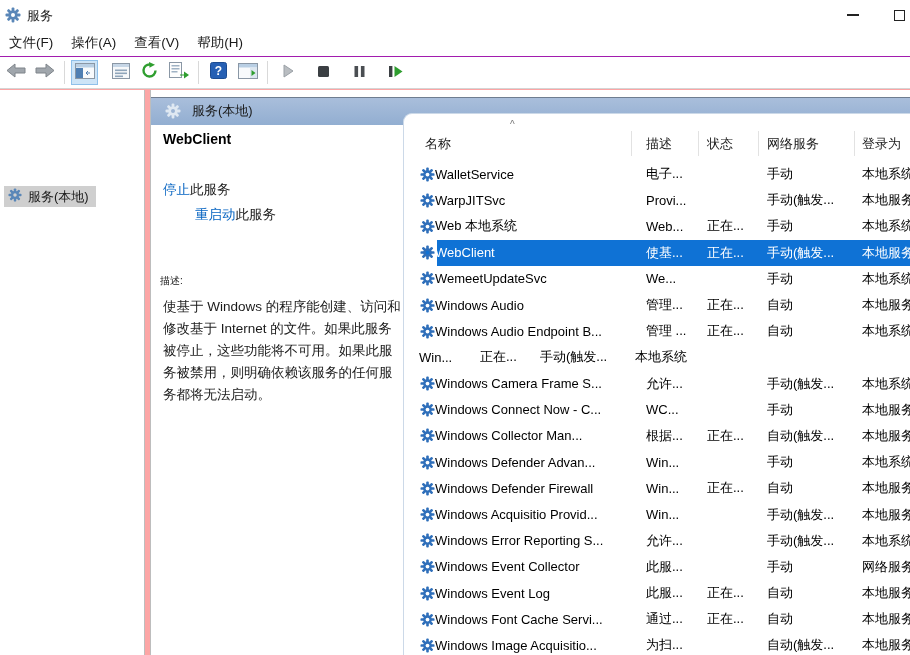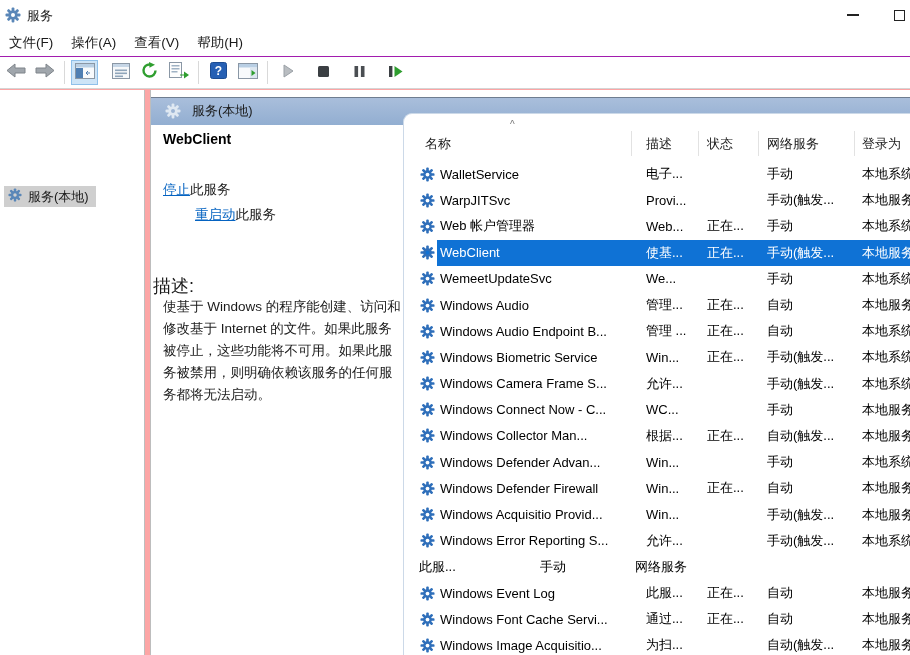--- a/index.html
+++ b/index.html
@@ -30,37 +30,37 @@
   .vline{top:90px;width:1px;height:565px;background:#bdbdbd;}
   .tree-item{left:4px;top:96px;height:21px;display:flex;align-items:center;background:#cfcfcf;padding:0 7px 0 4px;font-size:13px;}
   .tree-item .lbl{margin-left:6px;}
   .right-bg{left:151px;top:90px;width:759px;height:565px;background:#fff;}
   .band{left:151px;top:97px;width:759px;height:28px;background:linear-gradient(var(--band1),var(--band2));border-top:1px solid #6f7d90;box-sizing:border-box;}
   .band-gear{left:165px;top:103px;}
   .band-label{left:192px;top:102px;font-size:13px;}
   
   .svc-title{left:163px;top:131px;font-size:14px;font-weight:bold;color:#000;}
   .link-line{font-size:13.5px;color:#1a1a1a;}
-  .link-line a{color:var(--link);text-decoration:underline;cursor:pointer;}
+  .link-line a{color:var(--link);cursor:pointer;}
   .ll1{left:163px;top:181px;} .ll2{left:163px;top:206px;margin-left:32px;}
-  .desc-label{left:153px;top:274px;font-size:18px;}
+  .desc-label{left:160px;top:274px;font-size:10px;}
   .desc-text{left:163px;top:296px;width:240px;font-size:13.5px;line-height:22px;color:#1a1a1a;}
   
   .list-panel{left:403px;top:113px;width:507px;height:542px;background:#fff;border-radius:9px 0 0 0;
               border-top:1px solid #ccd9e8;border-left:1px solid #ccd9e8;box-sizing:border-box;overflow:hidden;}
   .table-header{position:absolute;left:0;top:0;width:600px;height:47px;}
   .th{position:absolute;bottom:8px;font-size:13px;color:#1a1a1a;white-space:nowrap;}
   .th-sep{position:absolute;top:17px;height:25px;width:1px;background:#e2e2e2;}
   .sort-chevron{position:absolute;left:106px;top:5px;font-size:10px;color:#777;}
   .rows{position:absolute;left:0;top:47px;width:600px;}
   .row{height:26.2px;display:flex;align-items:center;font-size:13px;color:#000;}
   .row.selected{background:linear-gradient(to right,transparent 33px,var(--sel) 33px);color:#fff;}
   .cl{white-space:nowrap;overflow:hidden;box-sizing:border-box;flex:none;}
   .cl-name{width:227px;display:flex;align-items:center;padding-left:16px;}
-  .cl-name .nm{margin-left:5px;white-space:nowrap;overflow:hidden;}
+  .cl-name .nm{white-space:nowrap;overflow:hidden;}
   .cl-desc{width:67px;padding-left:15px;}
   .cl-status{width:60px;padding-left:9px;}
   .cl-startup{width:96px;padding-left:9px;}
   .cl-logon{width:130px;padding-left:8px;}
   .gear{flex:none;display:block;}
 </style>
 </head>
 <body>
 
 <div id="app" style="--sel: #0f72d5; --link: #0563c1; --band1: #a9bedb; --band2: #92aed1;">
@@ -283,21 +283,21 @@
                 <g fill="#2f6fba">
                   <rect x="6.6" y="0.5" width="2.8" height="15" rx="1"></rect>
                   <rect x="0.5" y="6.6" width="15" height="2.8" rx="1"></rect>
                   <rect x="6.6" y="0.5" width="2.8" height="15" rx="1" transform="rotate(45 8 8)"></rect>
                   <rect x="6.6" y="0.5" width="2.8" height="15" rx="1" transform="rotate(-45 8 8)"></rect>
                   <circle cx="8" cy="8" r="4.6"></circle>
                 </g>
                 <circle cx="8" cy="8" r="2" fill="#ffffff"></circle>
               </svg>
             </span>
-            <span class="nm">Web 帐户管理器</span>
+            <span class="nm">Web 本地系统</span>
           </span>
           <span class="cl cl-desc">Web...</span>
           <span class="cl cl-status">正在...</span>
           <span class="cl cl-startup">手动</span>
           <span class="cl cl-logon">本地系统</span>
         </div>
         <div class="row selected">
           <span class="cl cl-name">
             <span>
               <svg class="gear" width="15" height="15" viewBox="0 0 16 16">
@@ -375,35 +375,20 @@
               </svg>
             </span>
             <span class="nm">Windows Audio Endpoint B...</span>
           </span>
           <span class="cl cl-desc">管理 ...</span>
           <span class="cl cl-status">正在...</span>
           <span class="cl cl-startup">自动</span>
           <span class="cl cl-logon">本地系统</span>
         </div>
         <div class="row">
-          <span class="cl cl-name">
-            <span>
-              <svg class="gear" width="15" height="15" viewBox="0 0 16 16">
-                <g fill="#2f6fba">
-                  <rect x="6.6" y="0.5" width="2.8" height="15" rx="1"></rect>
-                  <rect x="0.5" y="6.6" width="15" height="2.8" rx="1"></rect>
-                  <rect x="6.6" y="0.5" width="2.8" height="15" rx="1" transform="rotate(45 8 8)"></rect>
-                  <rect x="6.6" y="0.5" width="2.8" height="15" rx="1" transform="rotate(-45 8 8)"></rect>
-                  <circle cx="8" cy="8" r="4.6"></circle>
-                </g>
-                <circle cx="8" cy="8" r="2" fill="#ffffff"></circle>
-              </svg>
-            </span>
-            <span class="nm">Windows Biometric Service</span>
-          </span>
           <span class="cl cl-desc">Win...</span>
           <span class="cl cl-status">正在...</span>
           <span class="cl cl-startup">手动(触发...</span>
           <span class="cl cl-logon">本地系统</span>
         </div>
         <div class="row">
           <span class="cl cl-name">
             <span>
               <svg class="gear" width="15" height="15" viewBox="0 0 16 16">
                 <g fill="#2f6fba">
@@ -543,20 +528,35 @@
               </svg>
             </span>
             <span class="nm">Windows Error Reporting S...</span>
           </span>
           <span class="cl cl-desc">允许...</span>
           <span class="cl cl-status"></span>
           <span class="cl cl-startup">手动(触发...</span>
           <span class="cl cl-logon">本地系统</span>
         </div>
         <div class="row">
+          <span class="cl cl-name">
+            <span>
+              <svg class="gear" width="15" height="15" viewBox="0 0 16 16">
+                <g fill="#2f6fba">
+                  <rect x="6.6" y="0.5" width="2.8" height="15" rx="1"></rect>
+                  <rect x="0.5" y="6.6" width="15" height="2.8" rx="1"></rect>
+                  <rect x="6.6" y="0.5" width="2.8" height="15" rx="1" transform="rotate(45 8 8)"></rect>
+                  <rect x="6.6" y="0.5" width="2.8" height="15" rx="1" transform="rotate(-45 8 8)"></rect>
+                  <circle cx="8" cy="8" r="4.6"></circle>
+                </g>
+                <circle cx="8" cy="8" r="2" fill="#ffffff"></circle>
+              </svg>
+            </span>
+            <span class="nm">Windows Event Collector</span>
+          </span>
           <span class="cl cl-desc">此服...</span>
           <span class="cl cl-status"></span>
           <span class="cl cl-startup">手动</span>
           <span class="cl cl-logon">网络服务</span>
         </div>
         <div class="row">
           <span class="cl cl-name">
             <span>
               <svg class="gear" width="15" height="15" viewBox="0 0 16 16">
                 <g fill="#2f6fba">

